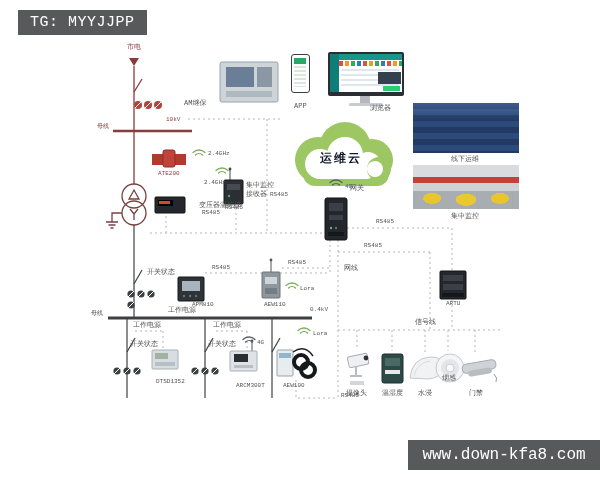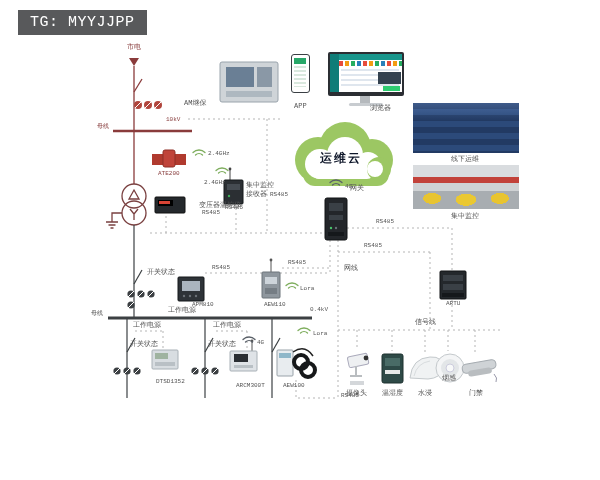--- a/index.html
+++ b/index.html
@@ -270,20 +270,21 @@
   <div class="m-dark"></div>
   <div class="m-green"></div>
   <div class="m-stand"></div>
   <div class="m-base"></div>
 
   <div class="phone"></div>
   <div class="p-head"></div>
   <div class="p-rows"></div>
 
   <div class="badge">TG: MYYJJPP</div>
+  <div class="banner">www.down-kfa8.com</div>
 
   <span class="lbl red" style="left:127px;top:43px;">市电</span>
   <span class="lbl red tiny" style="left:97px;top:124px;">母线</span>
   <span class="lbl red tiny" style="left:166px;top:117px;">10kV</span>
   <span class="lbl" style="left:184px;top:99px;">AM继保</span>
 
   <span class="lbl red tiny" style="left:158px;top:171px;">ATE200</span>
   <span class="lbl tiny" style="left:208px;top:151px;">2.4GHz</span>
   <span class="lbl tiny" style="left:204px;top:180px;">2.4GHz</span>
 

